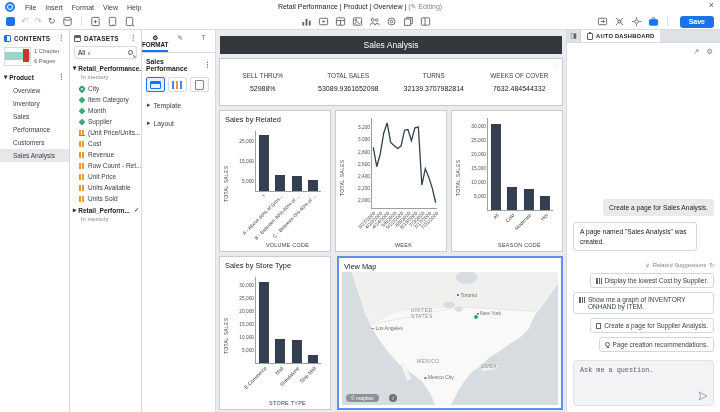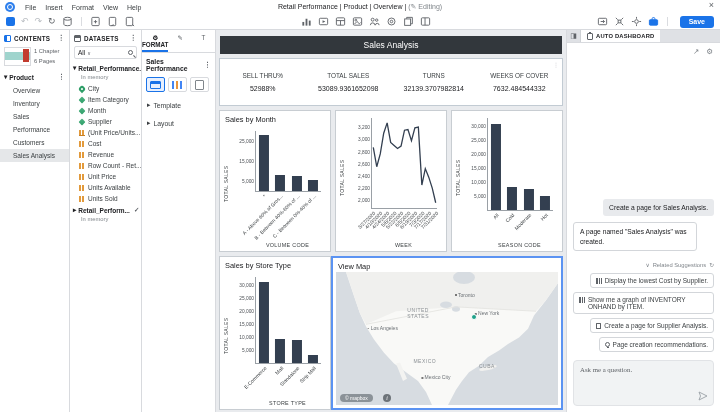--- a/index.html
+++ b/index.html
@@ -85,21 +85,21 @@
   .c-body{flex:1;display:flex;min-height:0;padding:2px 0 0 2px}
   .ytitle{writing-mode:vertical-rl;transform:rotate(180deg);font-size:5px;color:#3c4043;display:flex;align-items:center;justify-content:center;width:8px;letter-spacing:.3px}
   .pwrap{flex:1;position:relative;min-width:0}
   .plot{position:absolute;left:25px;right:9px;top:5px;border-left:1px solid #9aa0a6;border-bottom:1px solid #9aa0a6}
   .ytick{position:absolute;right:calc(100% + 2px);transform:translateY(50%);font-size:4.8px;color:#4d5156;white-space:nowrap}
   .bar{position:absolute;bottom:0;transform:translateX(-50%)}
   .xzone{position:absolute;left:25px;right:9px}
   .xlab{position:absolute;top:1px;font-size:5px;color:#3c4043;white-space:nowrap;transform:rotate(-45deg);transform-origin:top right}
   .c-xtitle{font-size:5.4px;color:#3c4043;text-align:center;padding:0 0 3px 25px;flex:none;letter-spacing:.3px}
   .lsvg{position:absolute;inset:0;width:100%;height:100%}
-  .bottom-row{display:flex;gap:0;margin-top:4px;flex:1;min-height:0}
+  .bottom-row{display:flex;gap:6px;margin-top:4px;flex:1;min-height:0}
   .bottom-row .chart-panel{flex:none;width:112px}
   .map-panel{flex:1;background:#fff;border:2px solid #5b93f2;display:flex;flex-direction:column;min-width:0}
   .map-area{flex:1;margin:1px 3px 3px;position:relative;overflow:hidden;background:#d7dce1}
   .map-area svg{position:absolute;inset:0;width:100%;height:100%}
   .map-labels{position:absolute;inset:0}
   .map-label{position:absolute;transform:translate(-50%,-50%);font-size:5px;color:#8b9094;letter-spacing:.5px;white-space:normal;text-align:center;line-height:1.2}
   .map-label.country{width:30px}
   .map-label.city{color:#6b7075;letter-spacing:0;white-space:nowrap}
   .cdot{display:inline-block;width:1.8px;height:1.8px;background:#777;margin-right:1.5px;vertical-align:middle}
   .sales-dot{position:absolute;width:6px;height:6px;border-radius:50%;background:#1fa28a;border:1px solid #fff;transform:translate(-50%,-50%)}
@@ -120,21 +120,21 @@
   .msg.assistant{align-self:flex-start;background:#fff;border:1px solid #d3d6da}
   .related{align-self:flex-end;display:flex;align-items:center;gap:3px;color:#80868b;font-size:5.8px;margin-top:6px}
   .chips{display:flex;flex-direction:column;gap:4px;align-items:flex-end}
   .chip{display:flex;align-items:flex-start;gap:3px;border:1px solid #d3d6da;background:#fff;border-radius:3px;padding:3px 5px;font-size:6.5px;color:#3c4043;max-width:100%;text-align:left}
   .cic{width:6px;height:6px;flex:none;margin-top:1px}
   .ic-chart{background:linear-gradient(0deg,#5f6368 0 100%);background:repeating-linear-gradient(90deg,#5f6368 0 1.6px,transparent 1.6px 2.6px)}
   .ic-doc{border:1px solid #5f6368;border-radius:.5px;width:5px;height:6px}
   .ic-bulb{width:5px;height:5px;border:1px solid #5f6368;border-radius:50%;position:relative}
   .ic-bulb::after{content:"";position:absolute;left:1px;bottom:-2px;width:2px;height:1.5px;background:#5f6368}
   .ask{flex:none;background:#f1f3f4;border:1px solid #e1e3e6;border-radius:4px;height:46px;position:relative;margin-top:3px}
-  .ask textarea{width:100%;height:100%;background:transparent;border:none;outline:none;resize:none;font-family:Liberation Serif, serif;font-size:6.8px;color:#202124;padding:5px 6px}
+  .ask textarea{width:100%;height:100%;background:transparent;border:none;outline:none;resize:none;font-family:Liberation Mono, monospace;font-size:6.8px;color:#202124;padding:5px 6px}
   .ask textarea::placeholder{color:#5f6368}
   .send{position:absolute;right:5px;bottom:4px;width:10px;height:10px}
 </style>
 </head>
 <body>
 
 <div class="menubar">
   <div class="logo"></div>
   <div class="menus">
     <span>File</span>
@@ -392,21 +392,21 @@
         <div class="kpi-label">TURNS</div>
           <div class="kpi-value">32139.3707982814</div>
       </div>
       <div class="kpi">
         <div class="kpi-label">WEEKS OF COVER</div>
           <div class="kpi-value">7632.484544332</div>
       </div>
     </div>
     <div class="chart-row">
       <div class="chart-panel">
-        <div class="c-title">Sales by Month</div>
+        <div class="c-title">Sales by Related</div>
         <div class="c-body">
             <div class="ytitle">TOTAL SALES</div>
             <div class="pwrap">
               <div class="plot" style="bottom: 50px;">
                 <span class="ytick" style="bottom: 16.6667%;">5,000</span>
                 <span class="ytick" style="bottom: 50%;">15,000</span>
                 <span class="ytick" style="bottom: 83.3333%;">25,000</span>
                 <div class="bar" style="left: 12.5%; height: 93.3333%; width: 15.5%; background: rgb(51, 63, 80);"></div>
                 <div class="bar" style="left: 37.5%; height: 26.6667%; width: 15.5%; background: rgb(51, 63, 80);"></div>
                 <div class="bar" style="left: 62.5%; height: 25.3333%; width: 15.5%; background: rgb(51, 63, 80);"></div>

